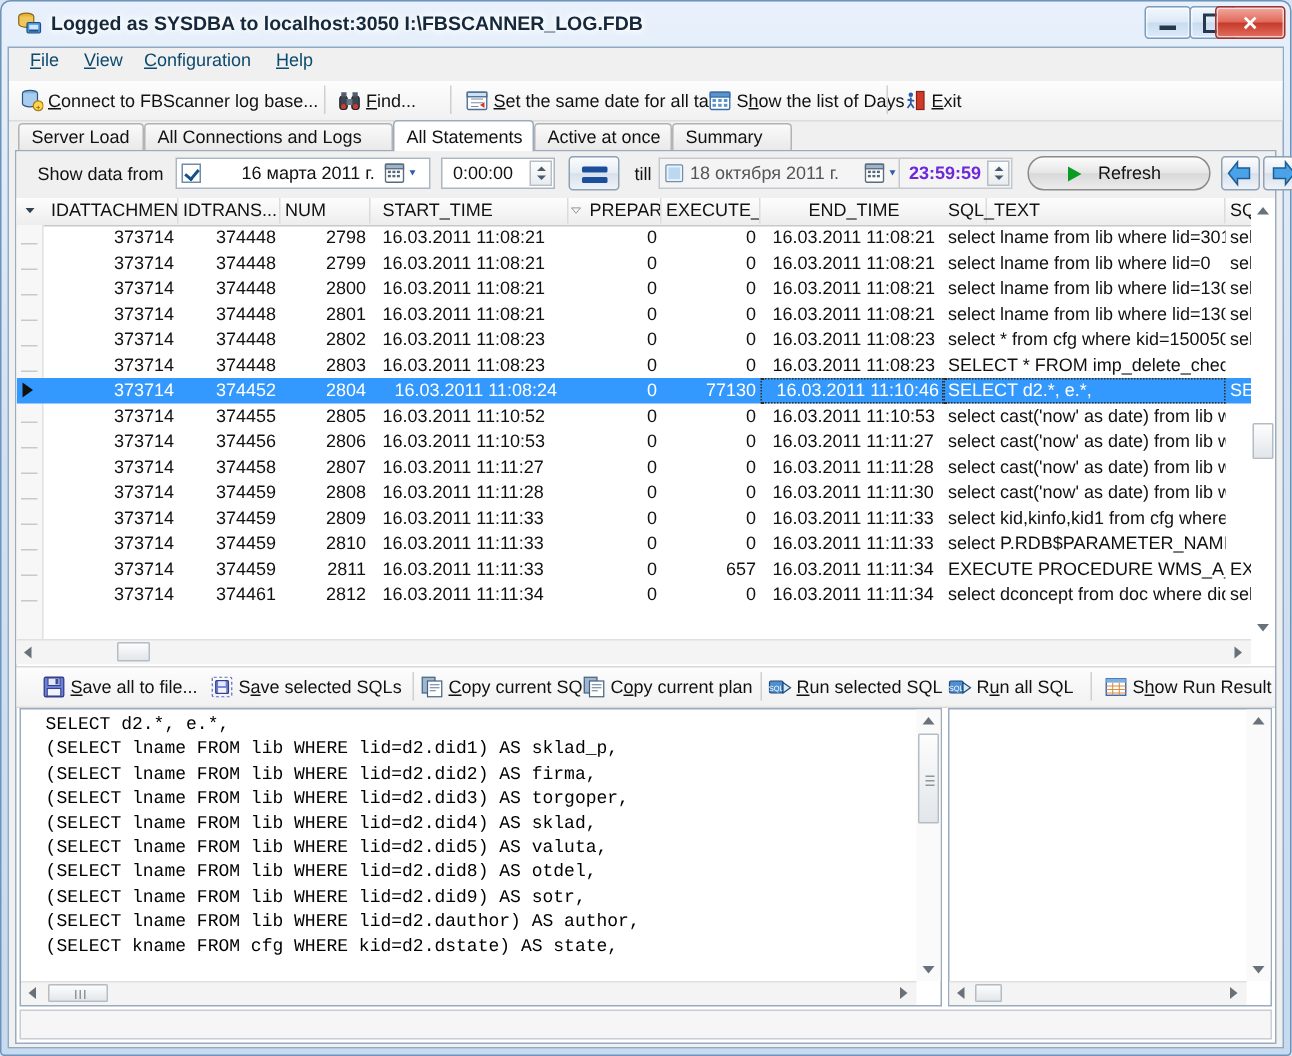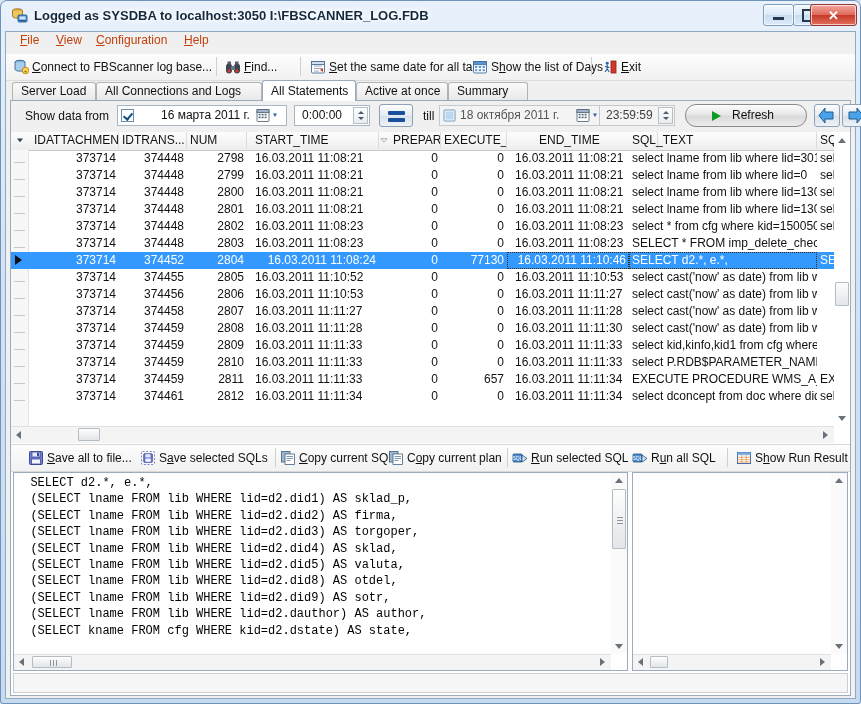--- a/index.html
+++ b/index.html
@@ -58,21 +58,21 @@
     border:1px solid #8fa9c4;
     box-sizing:border-box;
   }
   
   #menubar{
     position:absolute;left:0;top:0;right:0;height:22px;
     background:#f0f0f0;border-bottom:1px solid #dcdcdc;
   }
   .menu-item{
     position:absolute;top:0;height:16px;line-height:16px;
-    padding:0 6px;font-size:12px;color:#c2410c;white-space:nowrap;
+    padding:0 6px;font-size:12px;color:#0c4a6e;white-space:nowrap;
   }
   .menu-item u{text-decoration:underline;}
 
   
   #toolbar{
     position:absolute;left:0;top:22px;right:0;height:26px;
     background:linear-gradient(180deg,#fdfdfd 0%,#f1f1f1 100%);
     border-bottom:1px solid #dcdcdc;
   }
   .tb-btn{
@@ -435,21 +435,21 @@
                 <rect x="8.6" y="5.8" width="2" height="1.6"></rect>
               <rect x="2.6" y="8.6" width="2" height="1.6"></rect>
                 <rect x="5.6" y="8.6" width="2" height="1.6"></rect>
                 <rect x="8.6" y="8.6" width="2" height="1.6"></rect>
               </g>
             <path d="M17 5.5l4 0-2 3.5z" fill="#2c5fa8"></path>
           </svg>
         </div>
 
         <div class="fld disabled" style="left:588px;width:76px;">
-          <div class="txt" style="left:6px;color:#404040;">23:59:59</div>
+          <div class="txt" style="left:6px;color:#6d28d9;font-weight:bold;">23:59:59</div>
           <div class="spin"></div>
         </div>
 
         <div id="btn-refresh" style="left:674px;">
           <div id="refresh-tri"></div>
           <span>Refresh</span>
         </div>
         <div class="navbtn" style="left:803px;">
           <svg viewBox="0 0 24 21" style="width:24px;height:21px;">
             <path d="M10 3L4 10.5 10 18v-4h8v-7h-8z" fill="#4aa3e8" stroke="#1d5d93" stroke-width="1"></path>
@@ -572,21 +572,21 @@
               <div class="gcell" style="left: 618px; width: 188px; text-align: left;">SELECT * FROM imp_delete_checkout(502</div>
               <div class="gcell" style="left: 806px; width: 28px; text-align: left;"></div>
             </div>
             <div class="grow sel" style="top: 102px;">
               <div class="ind">
                 <div class="arrow"></div>
               </div>
               <div class="gcell" style="left: 20px; width: 88px; text-align: right;">373714</div>
               <div class="gcell" style="left: 108px; width: 68px; text-align: right;">374452</div>
               <div class="gcell" style="left: 176px; width: 60px; text-align: right;">2804</div>
-              <div class="gcell" style="left: 236px; width: 132px; text-align: right; padding-left: 8px;">16.03.2011 11:08:24</div>
+              <div class="gcell" style="left: 244px; width: 132px; text-align: left; padding-left: 8px;">16.03.2011 11:08:24</div>
               <div class="gcell" style="left: 368px; width: 62px; text-align: right;">0</div>
               <div class="gcell" style="left: 430px; width: 66px; text-align: right;">77130</div>
               <div class="gcell" style="left: 496px; width: 122px; text-align: right; padding-left: 8px;">16.03.2011 11:10:46</div>
               <div class="gcell" style="left: 618px; width: 188px; text-align: left;">SELECT d2.*, e.*,</div>
               <div class="gcell" style="left: 806px; width: 28px; text-align: left;">SE</div>
               <div class="focusbox" style="left: 496px; width: 122px;"></div>
               <div class="focusbox" style="left: 618px; width: 188px;"></div>
             </div>
             <div class="grow" style="top: 119px;">
               <div class="ind">

